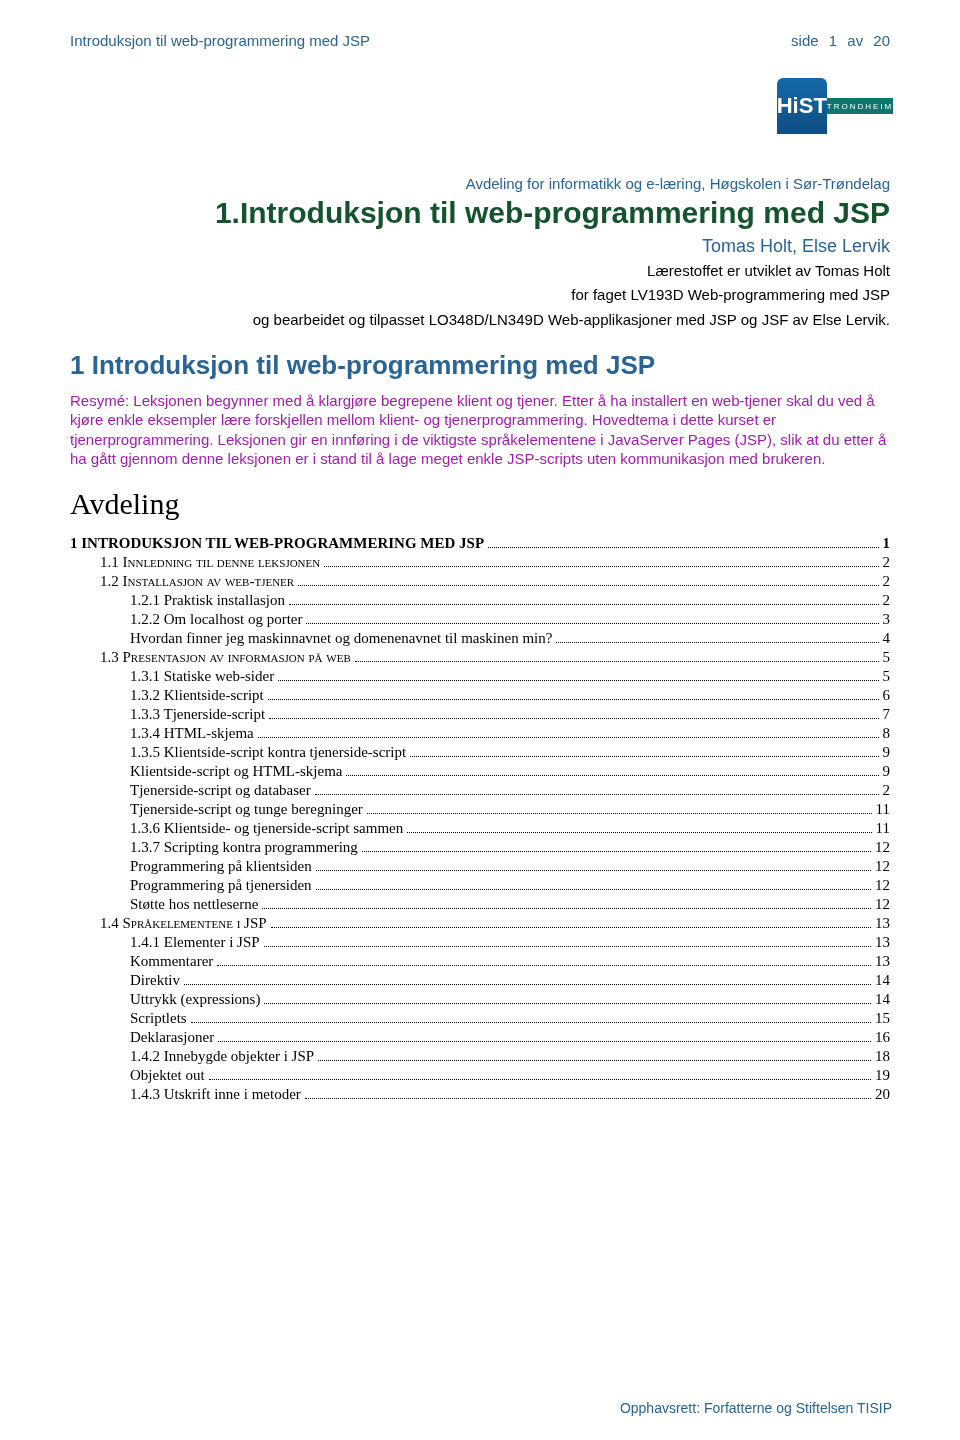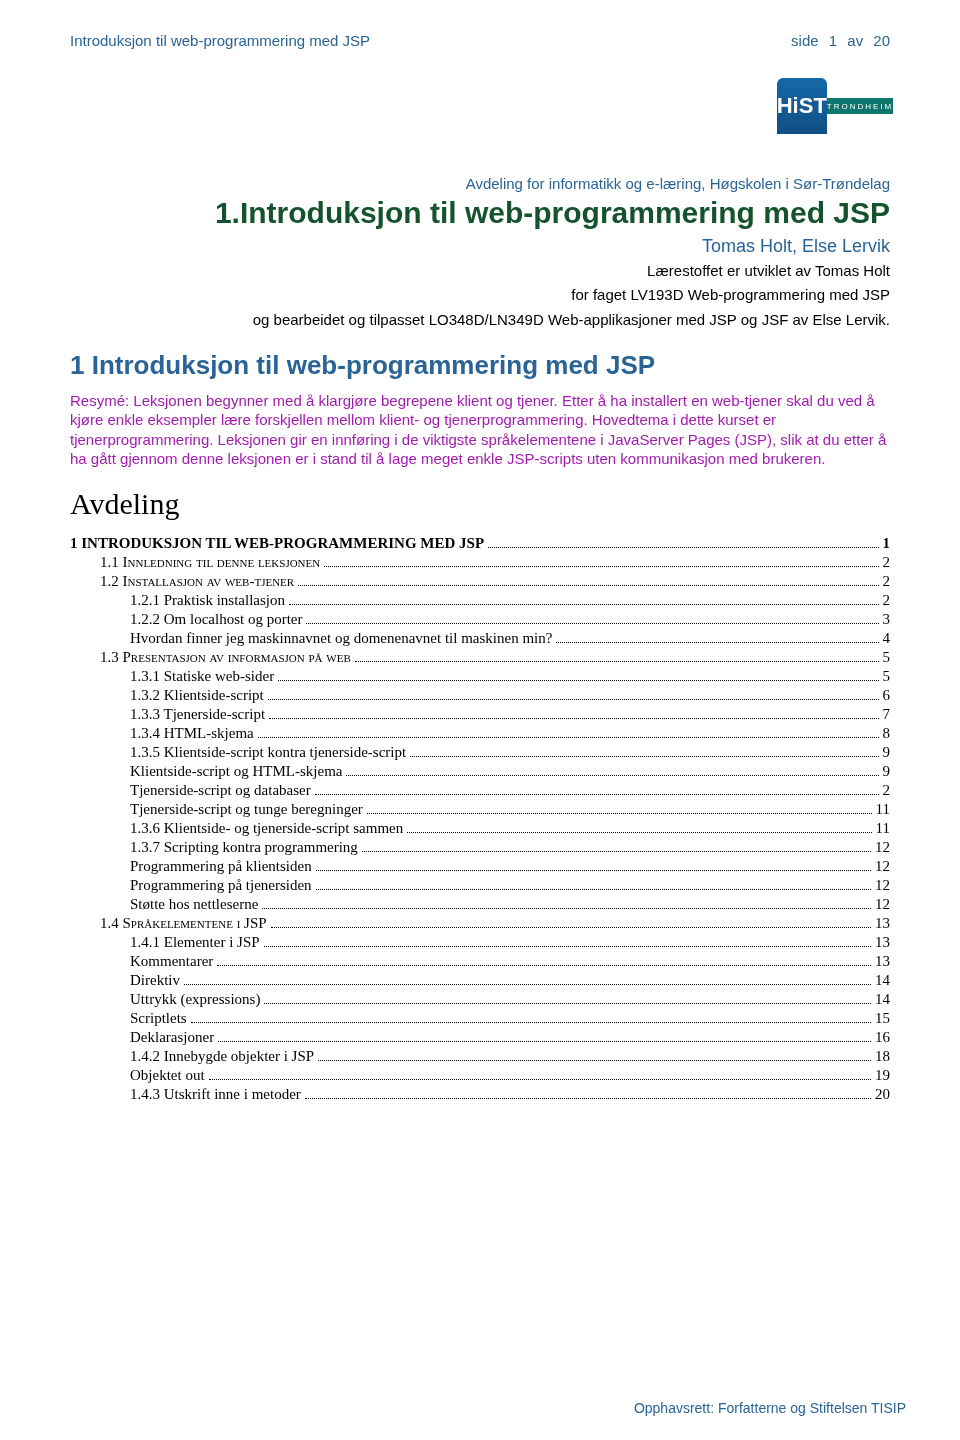--- a/index.html
+++ b/index.html
@@ -60,21 +60,21 @@
     margin: 0 4px 3px 4px;
     min-width: 8px;
   }
   .toc-page { flex-shrink: 0; }
   .ind1 { padding-left: 30px; }
   .ind2 { padding-left: 60px; }
   .ind3 { padding-left: 60px; }
   .smallcaps { font-variant: small-caps; }
   .bold { font-weight: bold; }
   .footer {
-    position: absolute; bottom: 24px; right: 54px;
+    position: absolute; bottom: 24px; right: 68px;
     color: #2a6496; font-size: 14px;
   }
 </style>
 </head>
 <body>
 
 <div class="header-row">
   <div>Introduksjon til web-programmering med JSP</div>
   <div class="header-right">
     <span>side</span>

